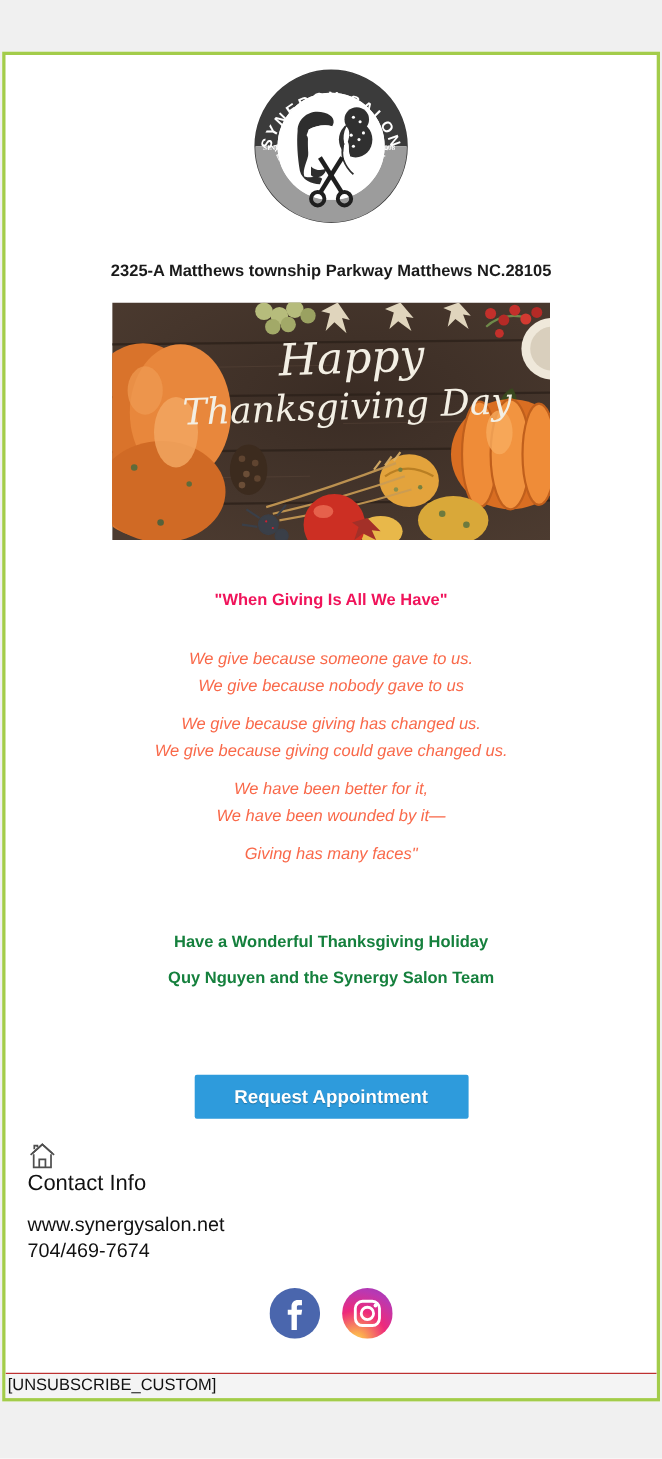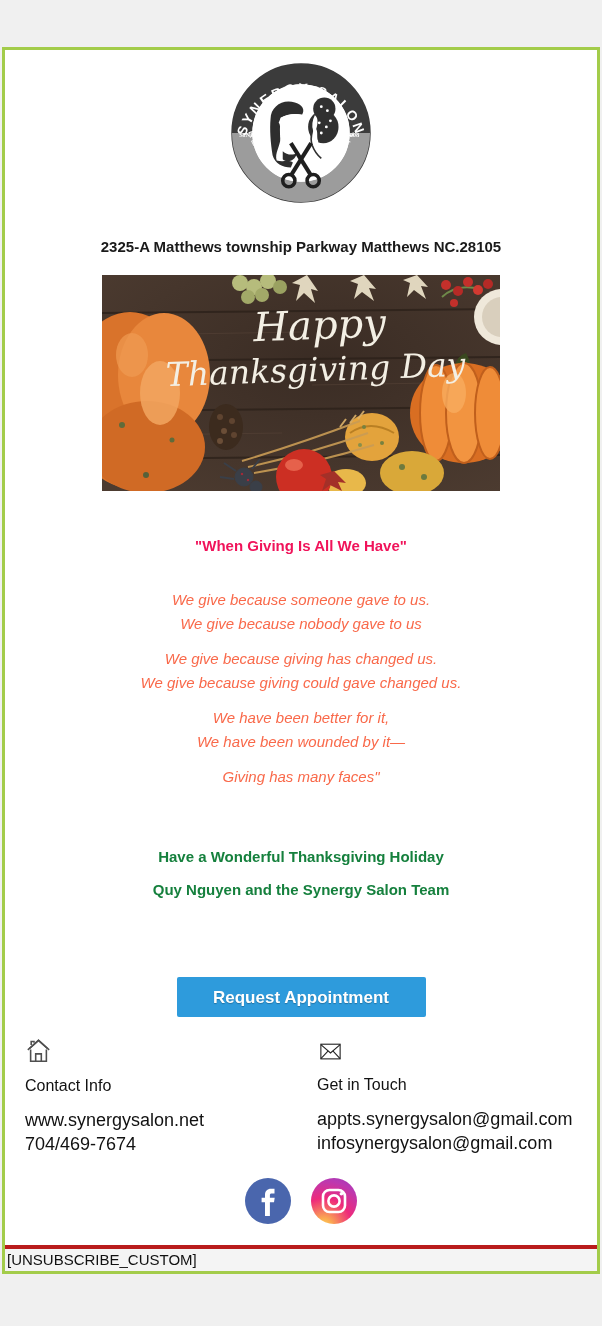--- a/index.html
+++ b/index.html
@@ -46,31 +46,31 @@
     font-family:"Liberation Sans", sans-serif;
     font-size:17px;font-weight:bold;cursor:pointer;
     text-shadow:0 1px 1px rgba(0,0,0,0.25);
   }
   .footer-cols{display:flex;margin-top:20px;padding:0 14px 0 20px;}
   .footer-col{box-sizing:border-box;}
   .footer-col.left{width:292px;}
   .footer-col.right{flex:1;}
   .footer-icon{width:27px;height:27px;display:block;}
   .footer-heading{
-    margin-top:13px;font-size:16px;color:#111;font-weight:normal;
+    margin-top:1px;font-size:20px;color:#111;font-weight:normal;
   }
   .footer-lines{margin-top:13px;font-size:18px;color:#111;line-height:24px;}
   .footer-line{display:block;color:#111;text-decoration:none;cursor:pointer;}
   .social-row{
     margin-top:22px;display:flex;justify-content:center;gap:20px;align-items:center;
   }
   .social-icon{width:46px;height:46px;display:block;cursor:pointer;}
   .unsubscribe-bar{
     margin-top:auto;
-    background:#f4f4f4;border-top:4px solid #b91c1c;
+    background:#f4f4f4;border-top:1px solid #b91c1c;
     font-size:15px;color:#111;line-height:22px;height:22px;
     padding-left:2px;cursor:pointer;
   }
 </style>
 </head>
 <body>
 
 <div class="email-frame">
 
   <div class="logo-wrap">
@@ -269,33 +269,20 @@
         <path d="M2.5 11.5 L12 3 L21.5 11.5"></path>
         <path d="M4 10.2 L12 3 L20 10.2"></path>
         <path d="M5 11 V21.5 H19 V11"></path>
         <path d="M9.5 21.5 V15 H14.5 V21.5"></path>
         <path d="M5.5 7 V4 H8 V5.2"></path>
       </svg>
       <div class="footer-heading">Contact Info</div>
       <div class="footer-lines">
         <a class="footer-line">www.synergysalon.net</a>
         <a class="footer-line">704/469-7674</a>
-      </div>
-    </div>
-    <div class="footer-col right">
-      <svg class="footer-icon" viewBox="0 0 24 24" fill="none" stroke="#222" stroke-width="1.2" style="height:22px;margin-top:4px;">
-        <rect x="1.5" y="3.5" width="21" height="16"></rect>
-        <path d="M1.5 4 L12 13 L22.5 4"></path>
-        <path d="M1.5 19.2 L9.5 10.8"></path>
-        <path d="M22.5 19.2 L14.5 10.8"></path>
-      </svg>
-      <div class="footer-heading">Get in Touch</div>
-      <div class="footer-lines">
-        <a class="footer-line">appts.synergysalon@gmail.com</a>
-        <a class="footer-line">infosynergysalon@gmail.com</a>
       </div>
     </div>
   </div>
 
   <div class="social-row">
     <svg class="social-icon" viewBox="0 0 46 46">
       <circle cx="23" cy="23" r="23" fill="#4a66ad"></circle>
       <path d="M26.5 15.5 h3 V10.8 h-3.6 c-3.6 0 -5.9 2.4 -5.9 5.9 v3 h-3.4 v4.6 h3.4 V38 h4.9 V24.3 h4.1 l0.7 -4.6 h-4.8 v-2.6 c0 -1 0.6 -1.6 1.6 -1.6 Z" fill="#ffffff"></path>
     </svg>
     <svg class="social-icon" viewBox="0 0 46 46">

